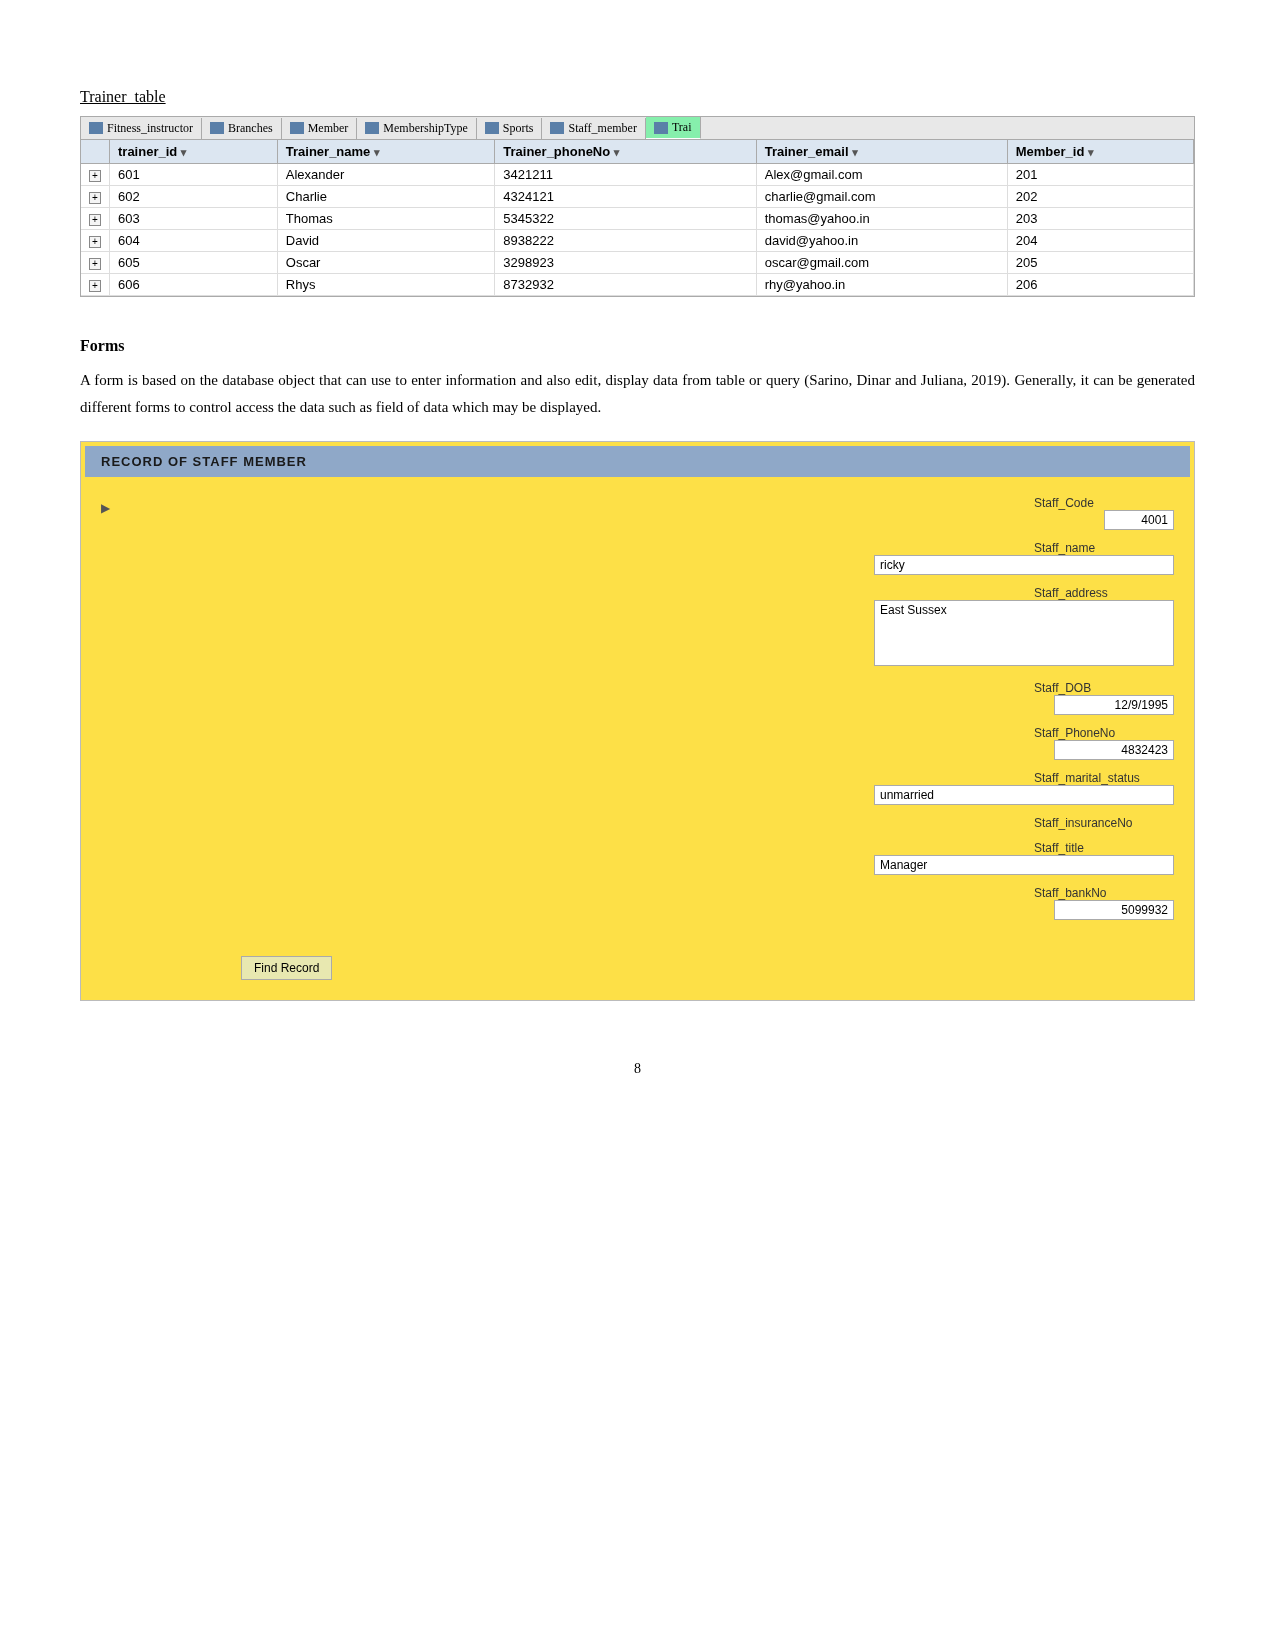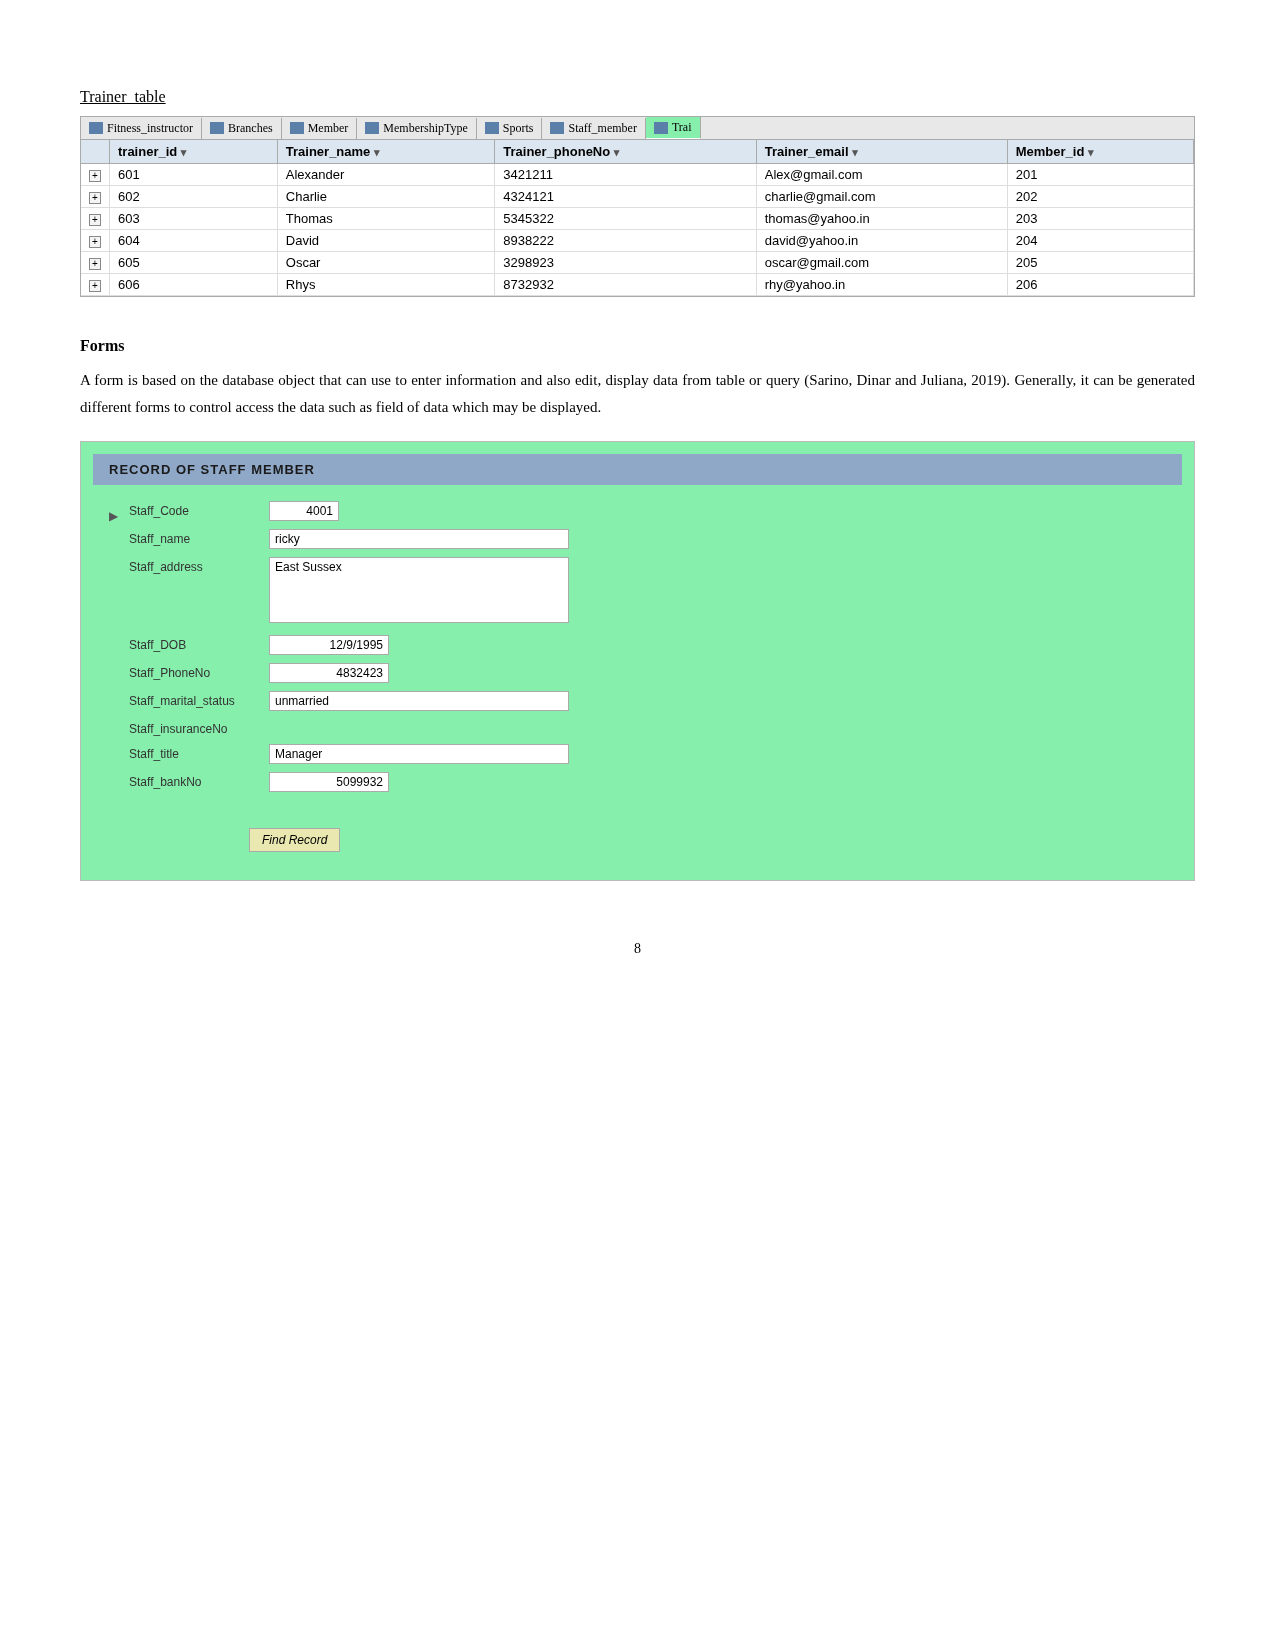--- a/index.html
+++ b/index.html
@@ -136,22 +136,22 @@
       font-size: 15px;
       font-family: "Times New Roman", Times, serif;
       text-align: justify;
       line-height: 1.8;
       margin-bottom: 20px;
     }
 
     
     .record-form-container {
       border: 1px solid #bbb;
-      background: #86efac;
-      padding: 12px;
+      background: #fde047;
+      padding: 4px;
       margin-top: 10px;
     }
 
     .record-form-header {
       background: #8fa8c8;
       color: #1a1a1a;
       font-family: Arial, sans-serif;
       font-size: 13px;
       font-weight: bold;
       padding: 8px 16px;
@@ -173,21 +173,22 @@
 
     .record-fields {
       flex: 1;
       display: flex;
       flex-direction: column;
       gap: 8px;
     }
 
     .field-row {
       display: flex;
-      align-items: flex-start;
+      align-items: flex-end;
+      flex-direction: column;
     }
 
     .field-label {
       width: 140px;
       font-size: 12px;
       font-family: Arial, sans-serif;
       color: #333;
       padding-top: 3px;
       flex-shrink: 0;
     }
@@ -230,21 +231,20 @@
       display: inline-block;
       margin-top: 20px;
       margin-left: 140px;
       padding: 4px 12px;
       font-size: 12px;
       font-family: Arial, sans-serif;
       background: #e8e8b0;
       border: 1px solid #aaa;
       cursor: pointer;
       color: #000;
-      font-style: italic;
     }
 
     
     .page-number {
       text-align: center;
       margin-top: 60px;
       font-size: 14px;
       font-family: "Times New Roman", Times, serif;
     }
   </style>

